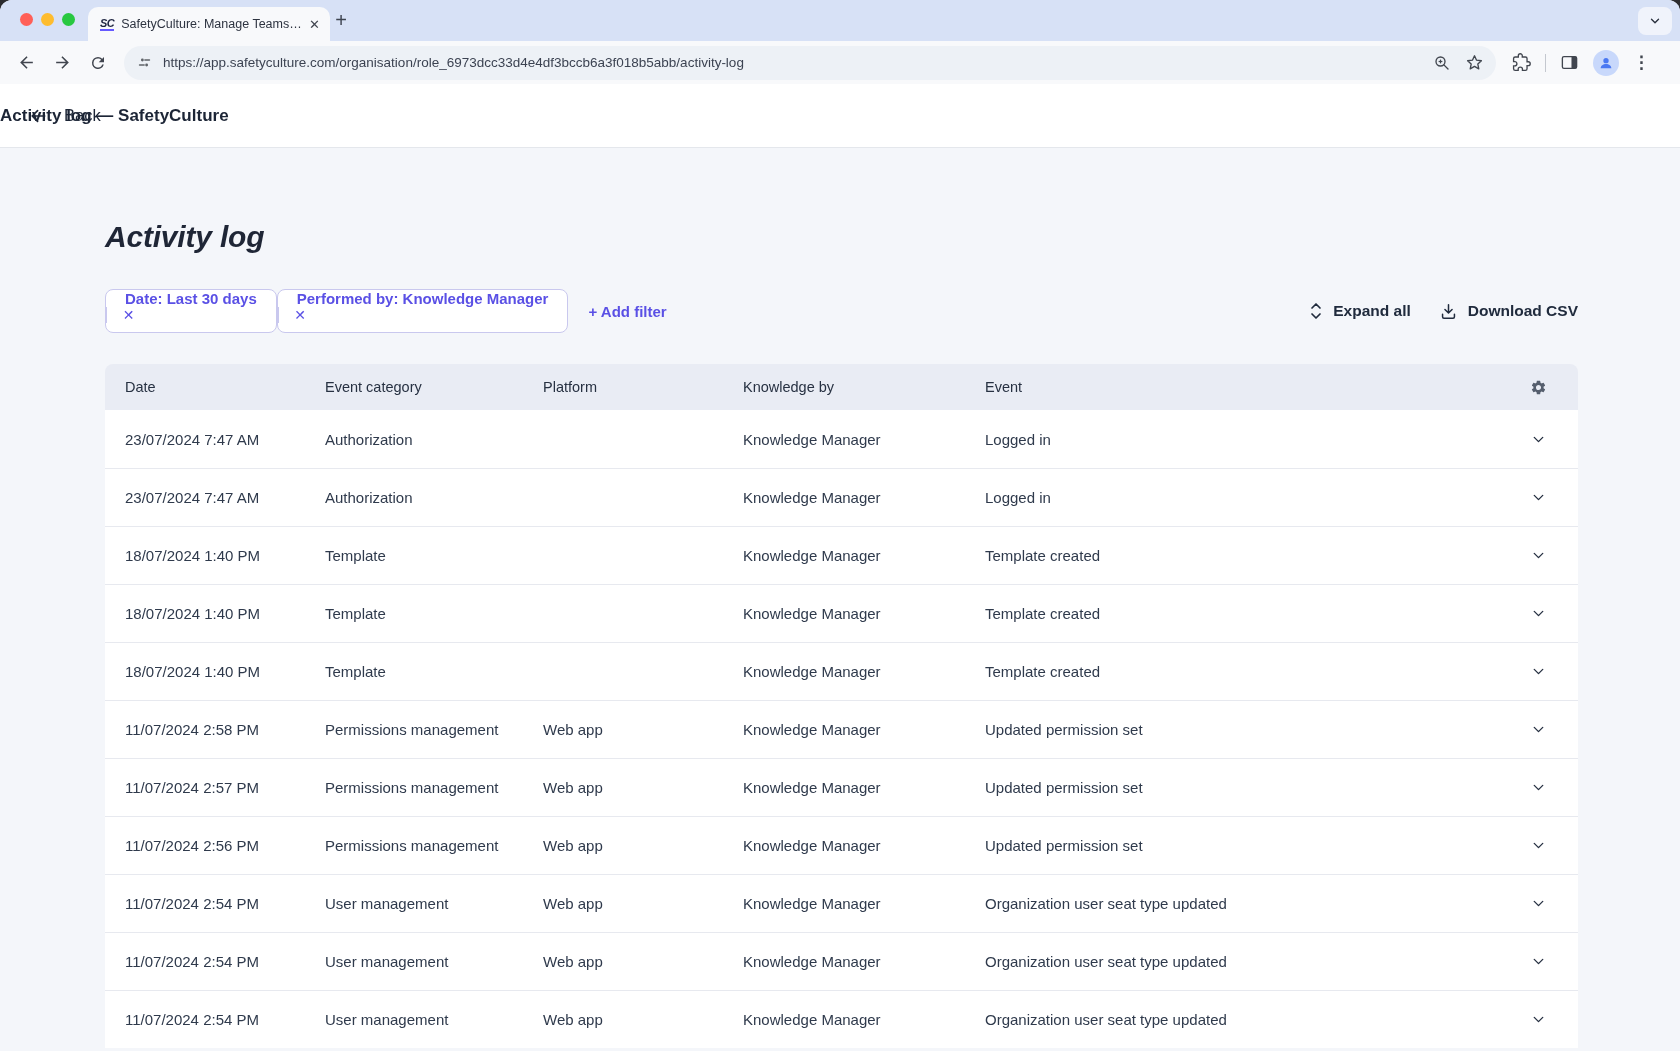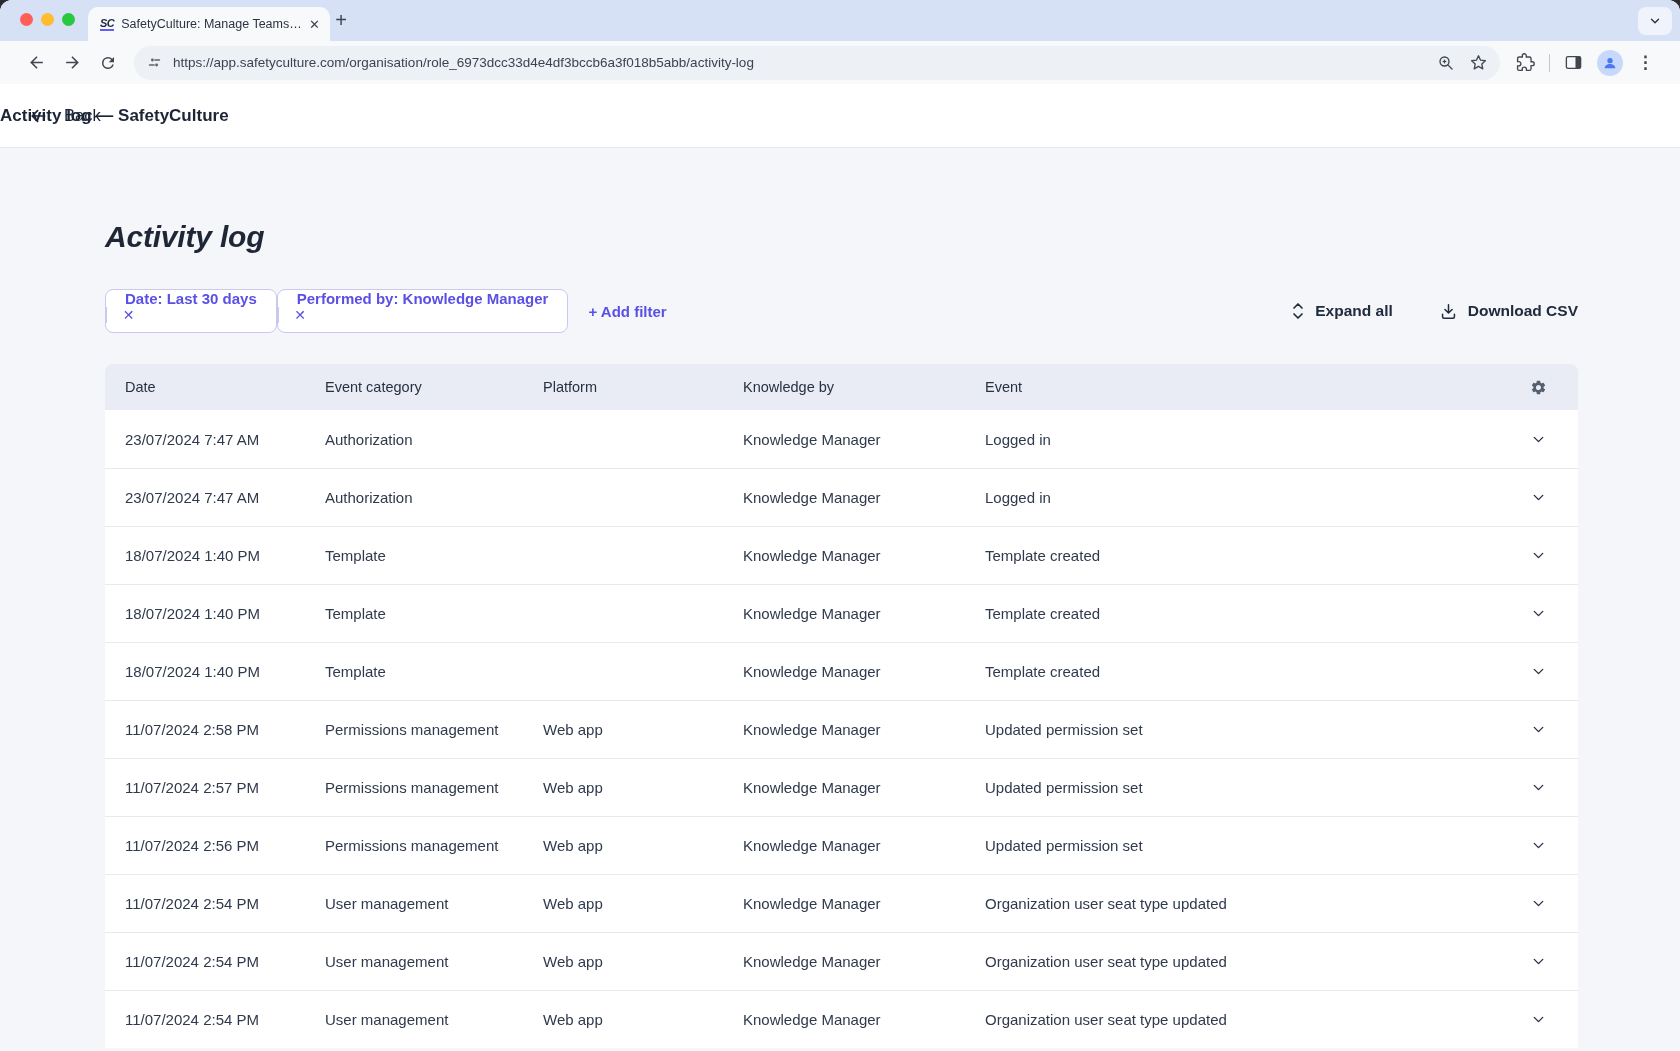--- a/index.html
+++ b/index.html
@@ -26,21 +26,21 @@
   .favicon { font-size:11px; font-weight:bold; font-style:italic; color:#1d2440; border-bottom:2px solid #6559ff; line-height:11px; letter-spacing:-0.5px; flex:none; }
   .tab-title { font-size:12.5px; color:#2d3340; white-space:nowrap; overflow:hidden; text-overflow:ellipsis; flex:1; }
   .tab-close { font-size:13px; color:#40454f; cursor:default; flex:none; line-height:13px; }
   .newtab { position:absolute; left:330px; top:10px; font-size:20px; color:#3e4450; line-height:20px; width:22px; text-align:center; }
   .win-chevron {
     position:absolute; right:8px; top:7px; width:34px; height:28px; border-radius:8px;
     background:#f0f3fb; display:flex; align-items:center; justify-content:center;
   }
 
   
-  .toolbar { height:43px; background:#f8f9fb; display:flex; align-items:center; padding:0 20px; gap:4px; flex:none; }
+  .toolbar { height:43px; background:#f8f9fb; display:flex; align-items:center; padding:0 10px; gap:4px; flex:none; }
   .nav-btn { width:32px; height:32px; border-radius:50%; display:flex; align-items:center; justify-content:center; flex:none; }
   .nav-btn svg { display:block; }
   .omnibox {
     height:34px; flex:1; max-width:1372px; background:#edf1f6; border-radius:17px;
     display:flex; align-items:center; padding:0 12px; gap:10px; margin:0 6px;
   }
   .url-text { font-size:13.5px; color:#3c4352; flex:1; white-space:nowrap; overflow:hidden; }
   .omni-right { display:flex; align-items:center; gap:14px; flex:none; }
   .toolbar-right { display:flex; align-items:center; gap:14px; padding:0 6px; flex:none; }
   .tb-sep { width:1px; height:18px; background:#c4c8cf; }
@@ -61,21 +61,21 @@
 
   .filterbar { margin-top:33px; display:flex; align-items:center; }
   .chip {
     display:flex; align-items:stretch; height:44px; background:#fff;
     border:1px solid #c9c8ee; border-radius:8px; overflow:hidden;flex-direction:column;
   }
   .chip-label { display:flex; align-items:center; padding:0 19px; font-size:15px; font-weight:600; color:#5a50e5; }
   .chip-close { display:flex; align-items:center; justify-content:center; width:44px; border-left:1px solid #c9c8ee; font-size:14px; color:#5a50e5; }
   .add-filter { margin-left:20px; font-size:15px; font-weight:600; color:#5a50e5; }
 
-  .actions { margin-left:auto; display:flex; align-items:center; gap:46px; }
+  .actions { margin-left:auto; display:flex; align-items:center; gap:28px; }
   .action-btn { display:flex; align-items:center; gap:10px; font-size:15.5px; font-weight:600; color:#202b3d; }
 
   
   .table-card { margin-top:31px; border-radius:8px 8px 0 0; overflow:hidden; }
   .trow {
     display:grid; grid-template-columns:200px 218px 200px 242px 1fr 72px;
     align-items:center; padding-left:20px; background:#fff;
   }
   .thead { height:46px; background:#e9ecf4; }
   .thead .cell { font-size:14.5px; font-weight:500; color:#28324400; color:#273142; }

